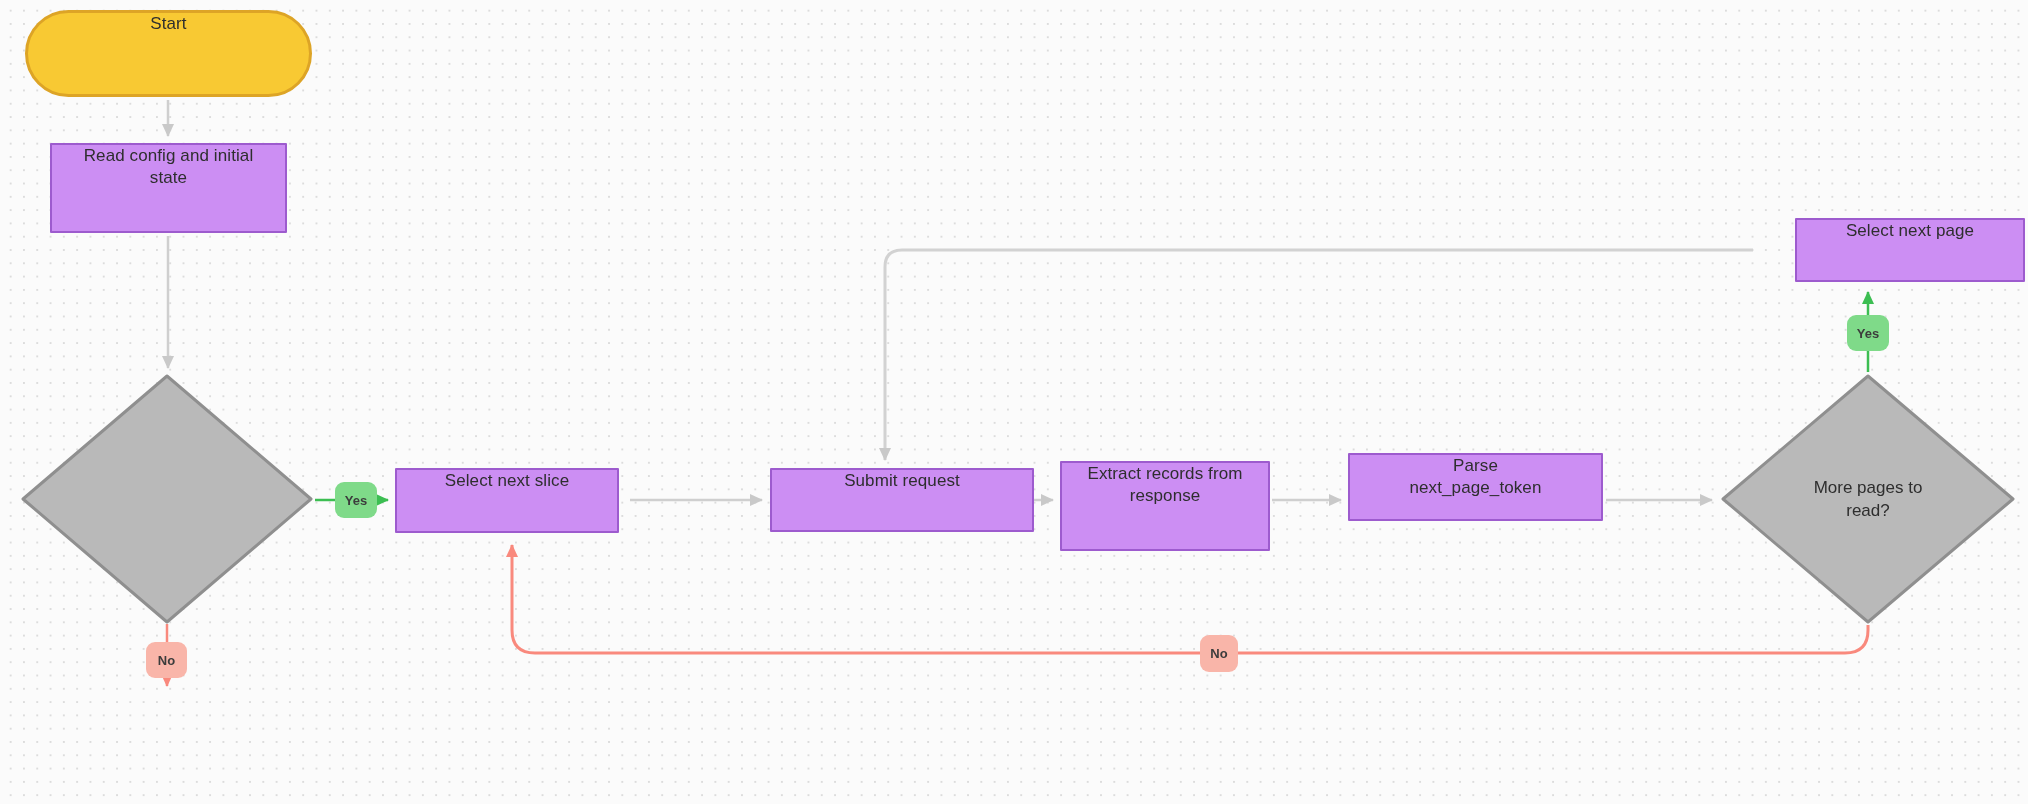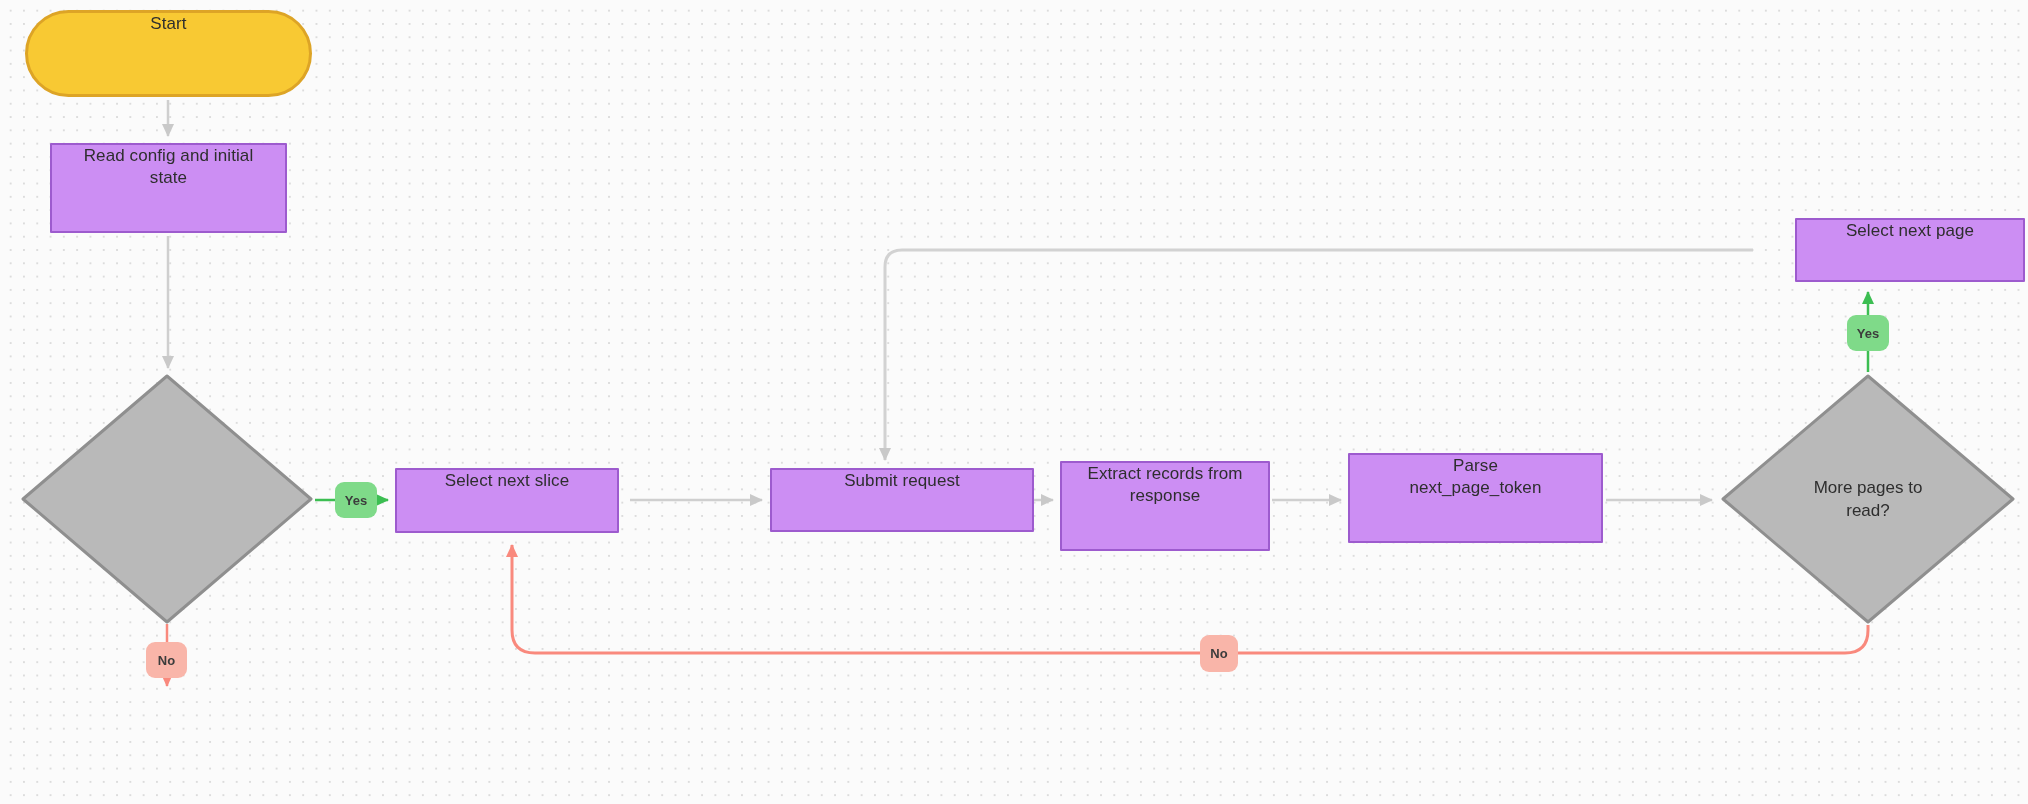--- a/index.html
+++ b/index.html
@@ -36,21 +36,21 @@
     left:23px;top:697px;width:294px;height:95px;
     background:#f7918a;border:3px solid #d6645c;border-radius:48px;
   }
   .process{
     background:#cc8ef3;border:2.5px solid #9d5bce;border-radius:1px;
   }
   .p-read-config{left:50px;top:143px;width:237px;height:90px;}
   .p-select-slice{left:395px;top:468px;width:224px;height:65px;}
   .p-submit{left:770px;top:468px;width:264px;height:64px;}
   .p-extract{left:1060px;top:453px;width:210px;height:90px;margin-top:8px;}
-  .p-parse{left:1348px;top:453px;width:255px;height:90px;}
+  .p-parse{left:1348px;top:453px;width:255px;height:68px;}
   .p-select-page{left:1755px;top:218px;width:230px;height:64px;margin-left:40px;}
 
   .decision-label{
     position:absolute;width:240px;height:104px;
     display:flex;align-items:center;justify-content:center;
     text-align:center;color:#2e2e2e;font-size:17px;line-height:1.35;
     white-space:pre-line;pointer-events:none;
   }
   .d1-label{left:47px;top:448px;}
   .d2-label{left:1748px;top:448px;}

